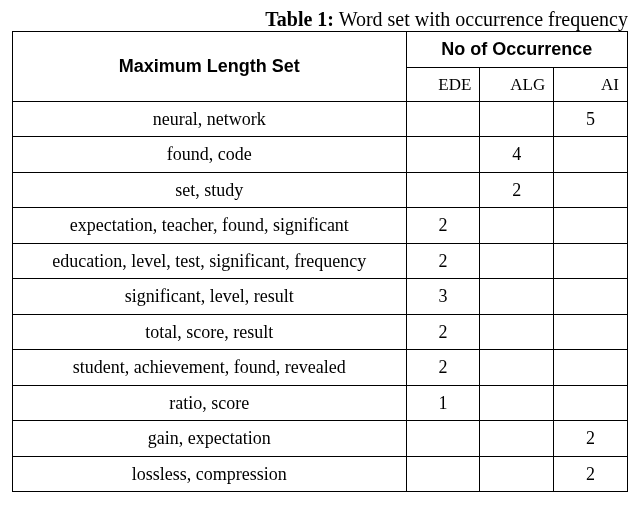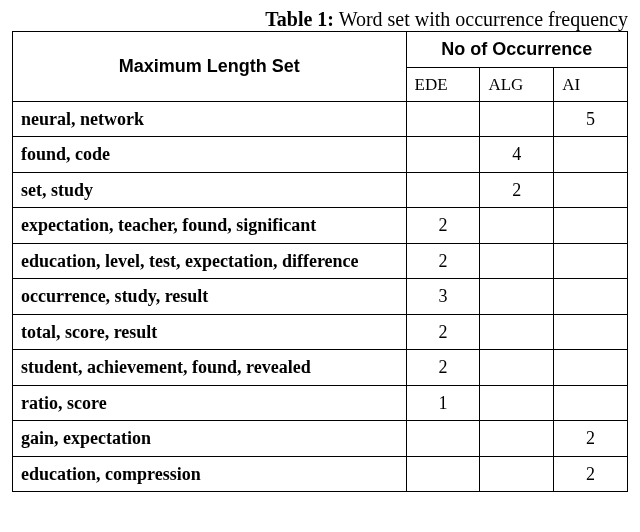--- a/index.html
+++ b/index.html
@@ -33,25 +33,25 @@
   th {
     font-family: Arial, Helvetica, sans-serif;
     font-weight: bold;
     text-align: center;
   }
   col.c1 { width: 64%; }
   col.c2 { width: 12%; }
   col.c3 { width: 12%; }
   col.c4 { width: 12%; }
   .subhead td {
-    text-align: left;
+    text-align: right;
     font-size: 17px;
   }
   tbody td.set {
-    font-weight: bold;
+    text-align: center;
   }
   tbody td.num {
     text-align: center;
   }
 </style>
 </head>
 <body>
 
 <div class="caption">
   <span class="label">Table 1:</span>
@@ -95,27 +95,27 @@
       <td class="num">2</td>
       <td class="num"></td>
     </tr>
     <tr>
       <td class="set">expectation, teacher, found,  significant</td>
       <td class="num">2</td>
       <td class="num"></td>
       <td class="num"></td>
     </tr>
     <tr>
-      <td class="set">education, level, test,  expectation, difference</td>
+      <td class="set">education, level, test,  significant, frequency</td>
       <td class="num">2</td>
       <td class="num"></td>
       <td class="num"></td>
     </tr>
     <tr>
-      <td class="set">occurrence, study, result</td>
+      <td class="set">significant, level, result</td>
       <td class="num">3</td>
       <td class="num"></td>
       <td class="num"></td>
     </tr>
     <tr>
       <td class="set">total, score, result</td>
       <td class="num">2</td>
       <td class="num"></td>
       <td class="num"></td>
     </tr>
@@ -131,19 +131,19 @@
       <td class="num"></td>
       <td class="num"></td>
     </tr>
     <tr>
       <td class="set">gain, expectation</td>
       <td class="num"></td>
       <td class="num"></td>
       <td class="num">2</td>
     </tr>
     <tr>
-      <td class="set">education, compression</td>
+      <td class="set">lossless, compression</td>
       <td class="num"></td>
       <td class="num"></td>
       <td class="num">2</td>
     </tr>
   </tbody>
 </table>
 
 </body></html>

